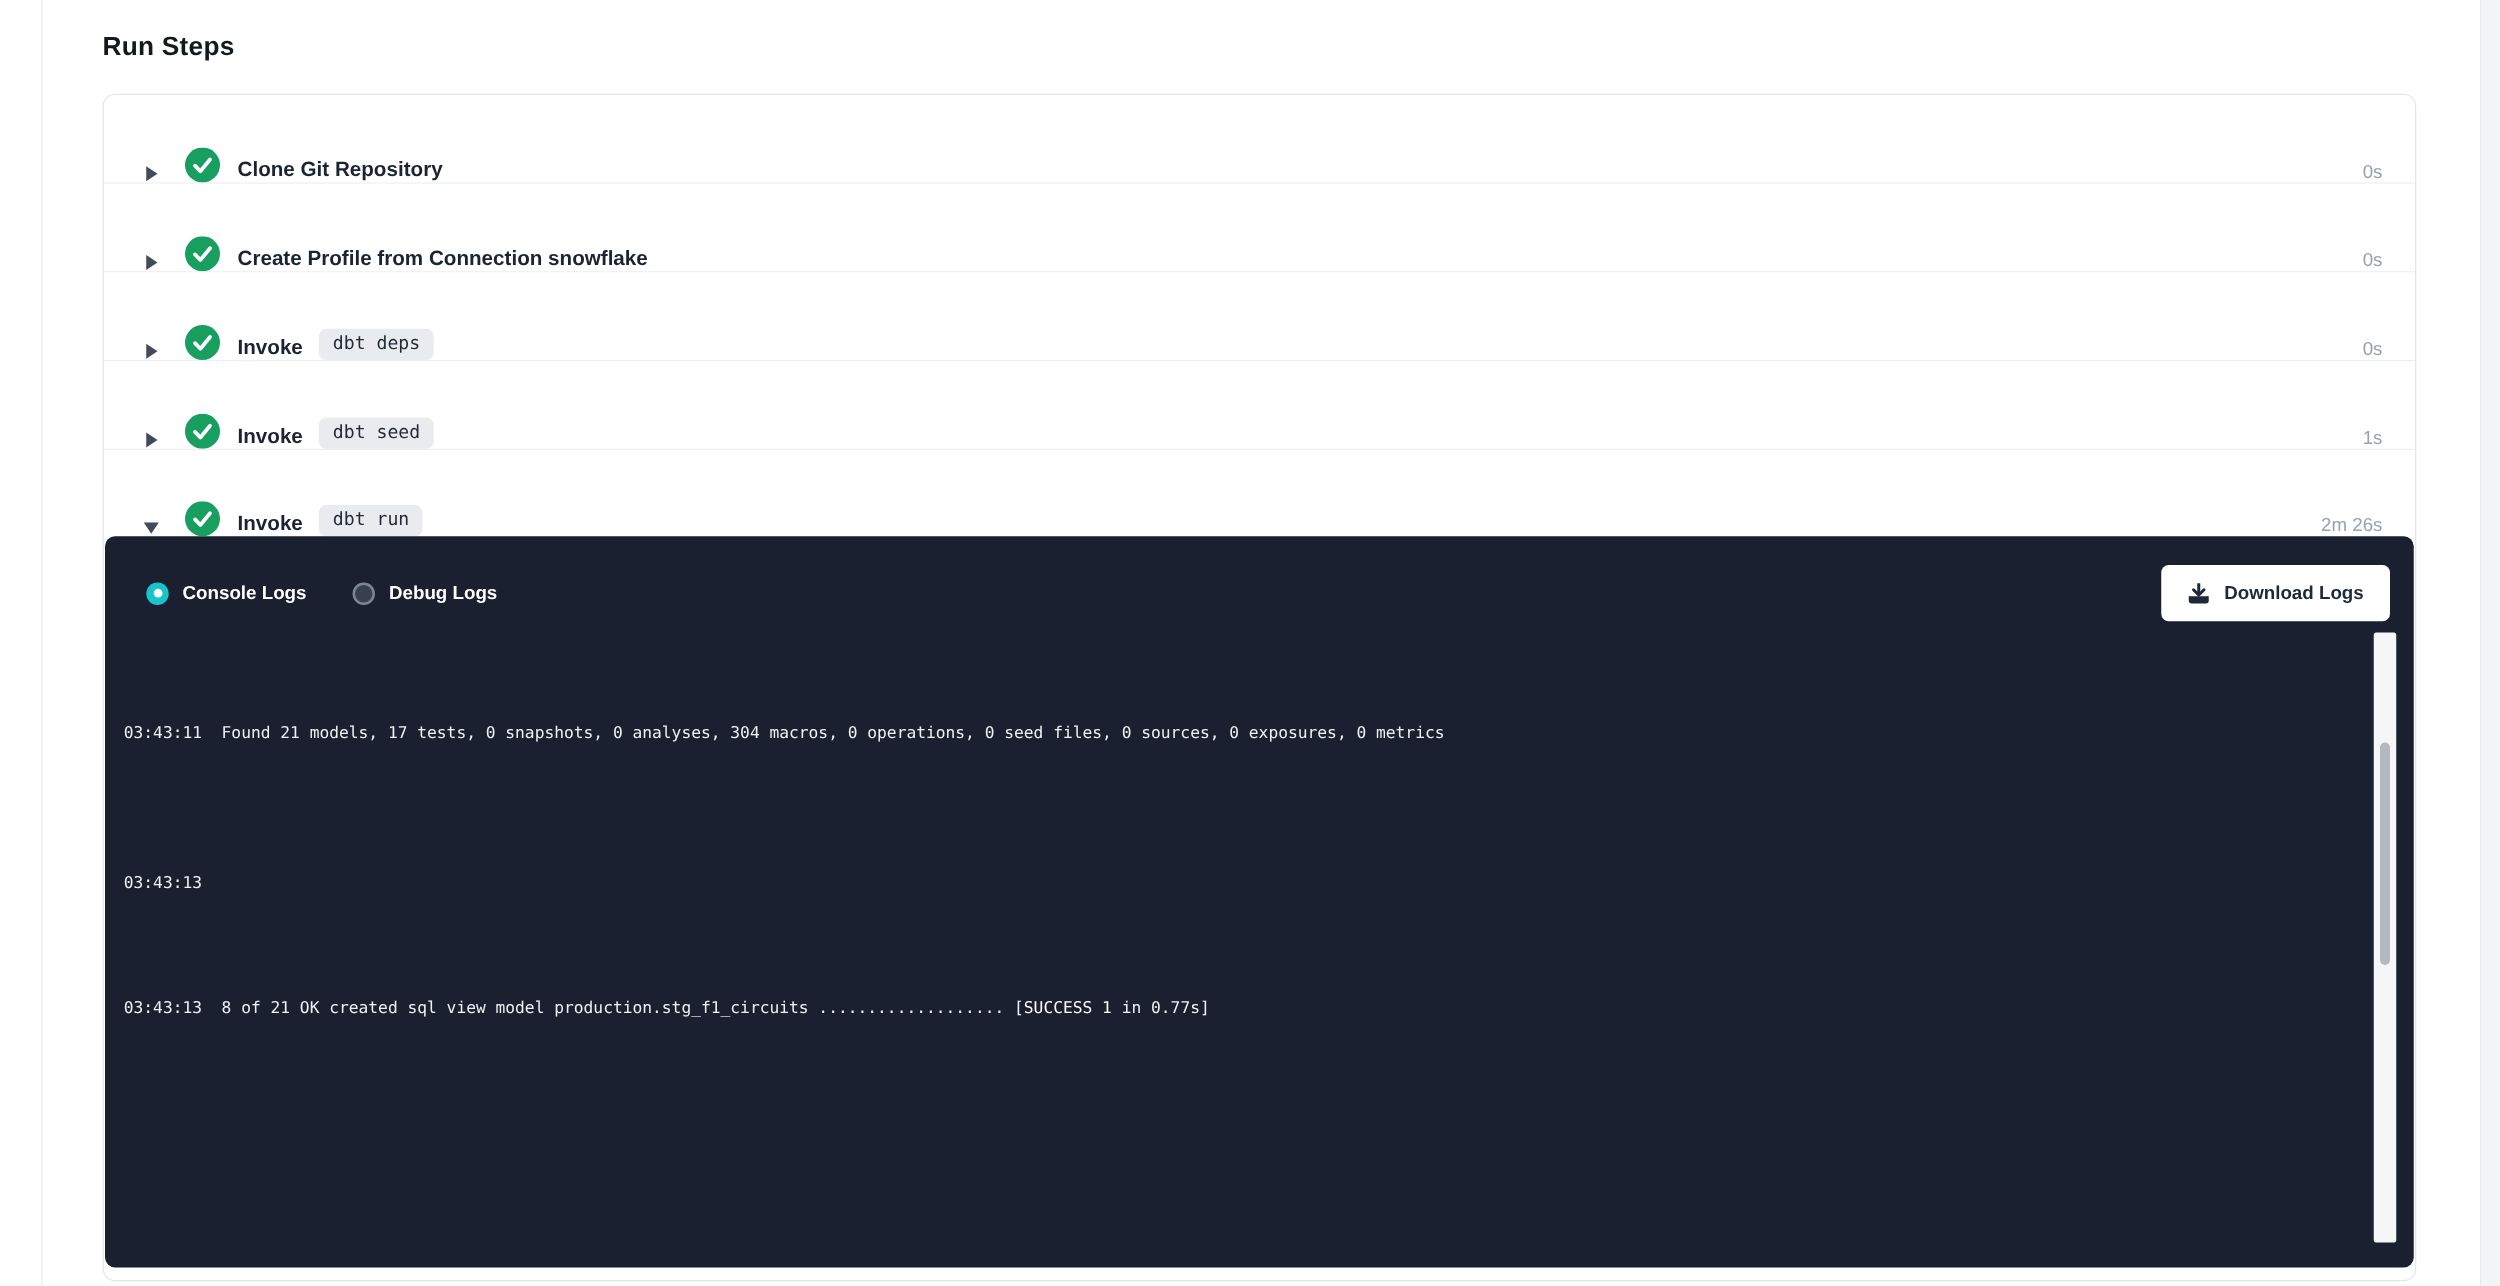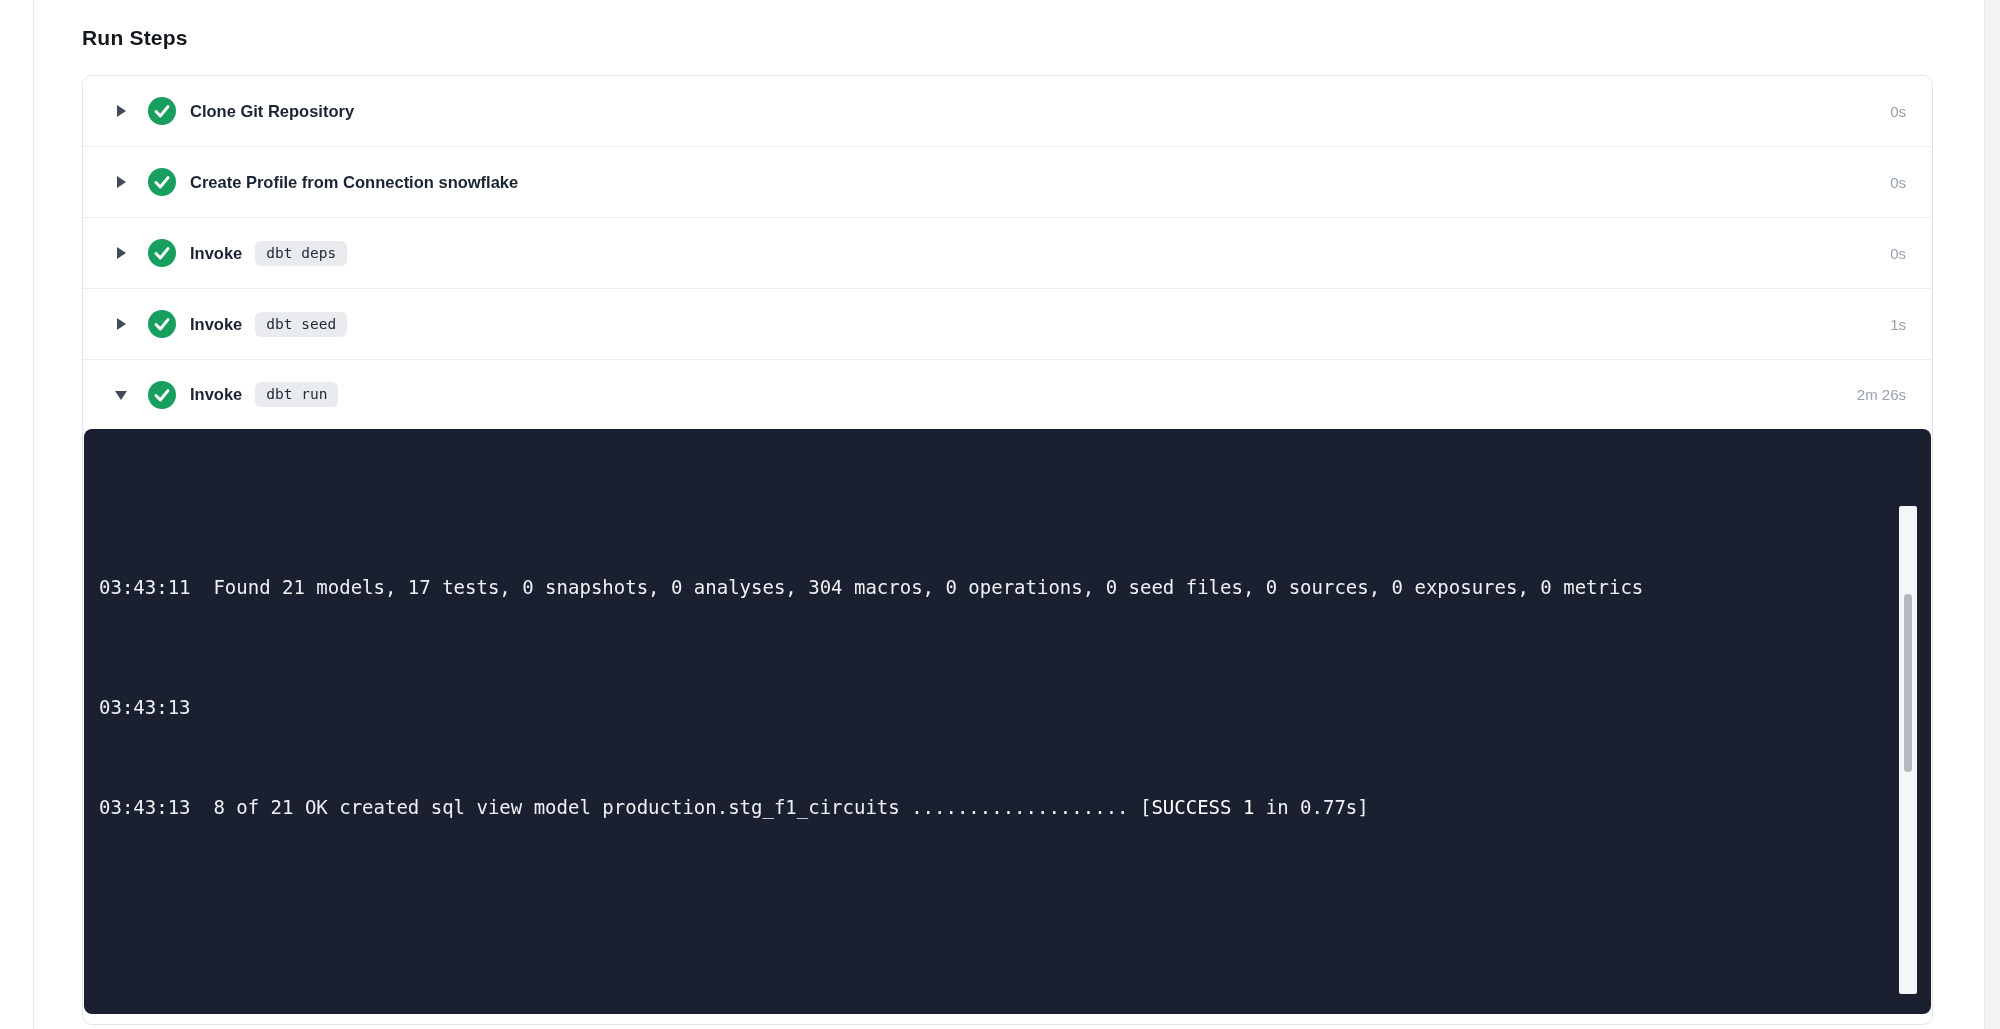--- a/index.html
+++ b/index.html
@@ -5,21 +5,21 @@
   html,body{margin:0;padding:0;background:#ffffff;}
   .root{position:relative;width:2000px;height:1029px;background:#ffffff;overflow:hidden;
         font-family:"Liberation Sans",sans-serif;color:#1b2434;margin-left:25px;}
   .left-rule{position:absolute;left:8px;top:0;width:1px;height:100%;background:#e9ebef;}
   .right-strip{position:absolute;left:1959px;top:0;width:41px;height:100%;background:#f3f4f6;border-left:1px solid #e7e9ed;}
   .page-title{position:absolute;left:57px;top:12px;font-size:21px;font-weight:700;color:#14191f;letter-spacing:.2px;}
 
   .card{position:absolute;left:57px;top:75px;width:1851px;height:950px;box-sizing:border-box;
         background:#fff;border:1px solid #e2e5ea;border-radius:10px;overflow:hidden;}
 
-  .step-row{height:71px;box-sizing:border-box;display:flex;align-items:center;
+  .step-row{height:71px;box-sizing:border-box;display:flex;align-items:flex-end;
             padding:0 26px 0 32px;border-bottom:1px solid #eceef1;background:#fff;cursor:pointer;}
   .step-row.expanded{height:69px;border-bottom:none;}
   .chev{width:12px;height:14px;margin-right:21px;display:flex;align-items:center;justify-content:center;flex:none;}
   .step-row.expanded .chev svg{transform:rotate(90deg);}
   .check{width:28px;height:28px;margin-right:14px;flex:none;}
   .step-label{font-size:16.5px;font-weight:700;color:#1b2434;}
   .step-code{margin-left:13px;font-family:"DejaVu Sans Mono",monospace;font-size:14.5px;color:#222b38;
              background:#e9ebee;border-radius:6px;padding:4px 11px 5px;}
   .dur{margin-left:auto;font-size:15px;color:#99a1af;}
 
@@ -31,21 +31,21 @@
              border:2px solid #7c8596;background:#39404e;position:relative;flex:none;}
   .radio.selected .radio-dot{border:none;background:#16c4ca;}
   .radio.selected .radio-dot::after{content:"";position:absolute;left:5.5px;top:5.5px;width:7px;height:7px;
              border-radius:50%;background:#ffffff;}
   .radio-label{font-size:15px;font-weight:700;color:#ffffff;}
   .dl-btn{margin-left:auto;height:45px;display:flex;align-items:center;gap:11px;padding:0 21px;
           background:#ffffff;border:none;border-radius:6px;cursor:pointer;}
   .dl-label{font-size:15px;font-weight:700;color:#1d2939;font-family:"Liberation Sans",sans-serif;}
 
   .log{position:absolute;left:15px;right:48px;top:77px;bottom:8px;overflow:hidden;
-       font-family:"DejaVu Sans Mono",monospace;font-size:19px;line-height:20px;color:#eef1f4;white-space:pre;}
+       font-family:"DejaVu Sans Mono",monospace;font-size:13px;line-height:20px;color:#eef1f4;white-space:pre;}
   .log-inner{margin-top:-9px;}
   .log-line{height:20px;}
   .green{color:#ffffff;}
 
   .scroll-track{position:absolute;right:14px;top:77px;width:18px;height:488px;background:#f5f6f7;border-radius:2px;}
   .scroll-thumb{position:absolute;left:5px;top:88px;width:8px;height:178px;background:#b4b9c0;border-radius:4px;cursor:pointer;}
 </style>
 </head>
 <body>
 
@@ -127,20 +127,40 @@
               <circle cx="14" cy="14" r="14" fill="#189e5f"></circle>
               <path d="M8 14.5 L12.3 19 L20 9.6" stroke="#ffffff" stroke-width="3" fill="none" stroke-linecap="round" stroke-linejoin="round"></path>
             </svg></span>
     <span class="step-label">Invoke</span>
     <code class="step-code">dbt run</code>
     <span class="dur">2m 26s</span>
   </div>
 </div>
 
     <div class="terminal">
+      <div class="term-header">
+        <label class="radio selected">
+          <span class="radio-dot"></span>
+          <span class="radio-label">Console Logs</span>
+        </label>
+        <label class="radio">
+          <span class="radio-dot"></span>
+          <span class="radio-label">Debug Logs</span>
+        </label>
+        <button class="dl-btn">
+          <span style="display:flex;">
+              <svg width="18" height="19" viewBox="0 0 18 19" fill="none" stroke="#1d2939" stroke-width="2.4">
+                <path d="M9 1.5 v8.5"></path>
+                <path d="M4.8 6.8 L9 11 L13.2 6.8" stroke-linecap="round" stroke-linejoin="round"></path>
+                <path d="M1.8 12 v3.6 a1.4 1.4 0 0 0 1.4 1.4 h11.6 a1.4 1.4 0 0 0 1.4 -1.4 V12" fill="#1d2939" stroke-width="1.6"></path>
+              </svg>
+            </span>
+          <span class="dl-label">Download Logs</span>
+        </button>
+      </div>
 
       <div class="log">
         <div class="log-inner" id="log-inner">
   <div class="log-line"><span class="seg-pre">03:43:11  Found 21 models, 17 tests, 0 snapshots, 0 analyses, 304 macros, 0 operations, 0 seed files, 0 sources, 0 exposures, 0 metrics</span><span class="seg-green green"></span><span class="seg-tail"></span></div>
 
 
 
   <div class="log-line"><span class="seg-pre">03:43:13</span><span class="seg-green green"></span><span class="seg-tail"></span></div>
 
 

